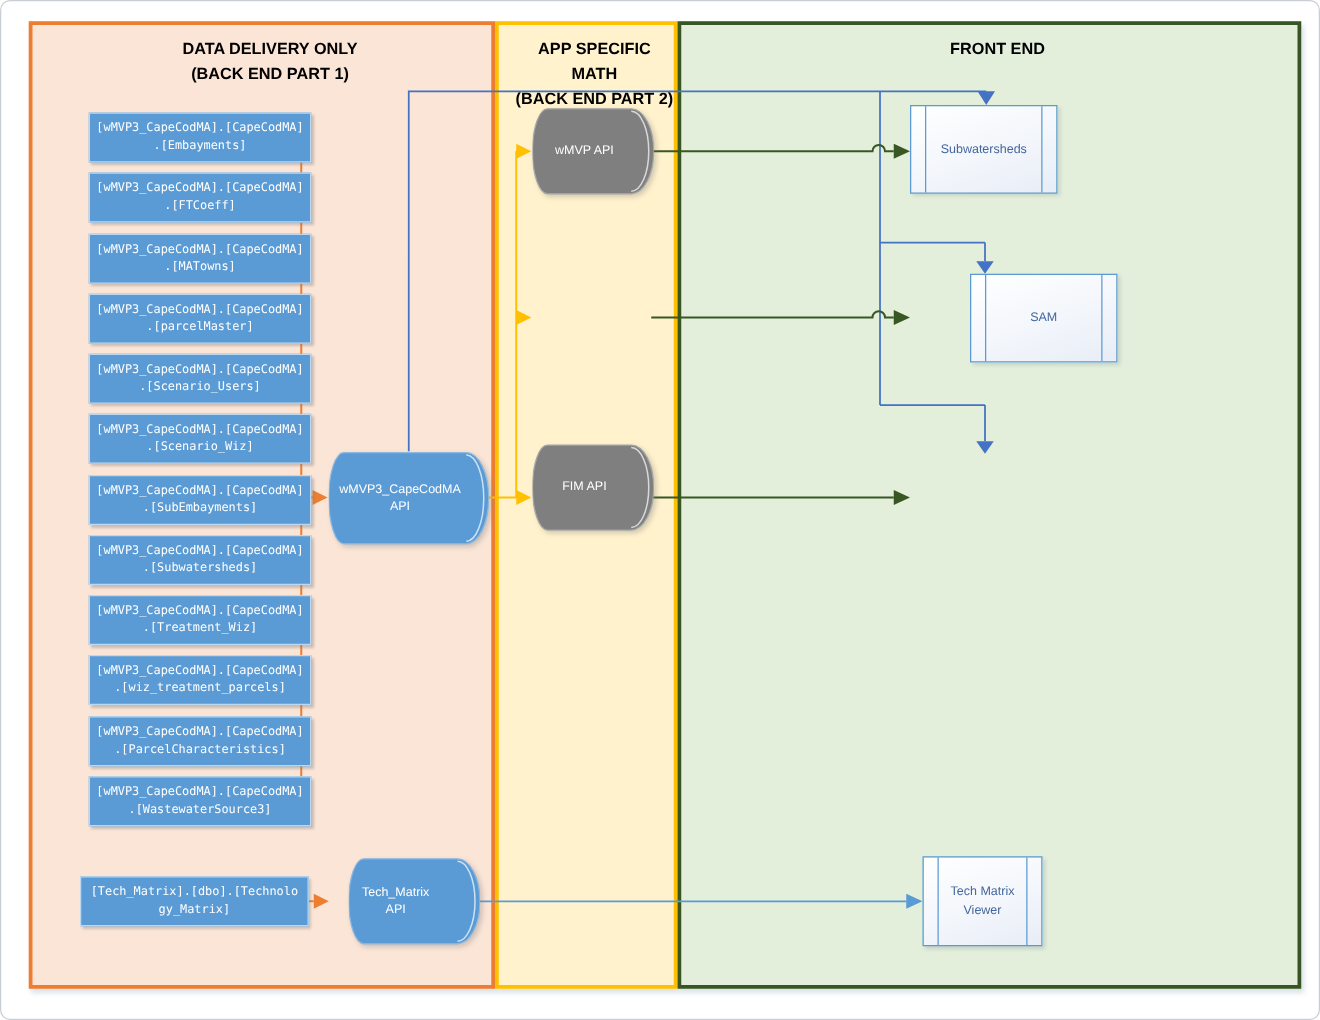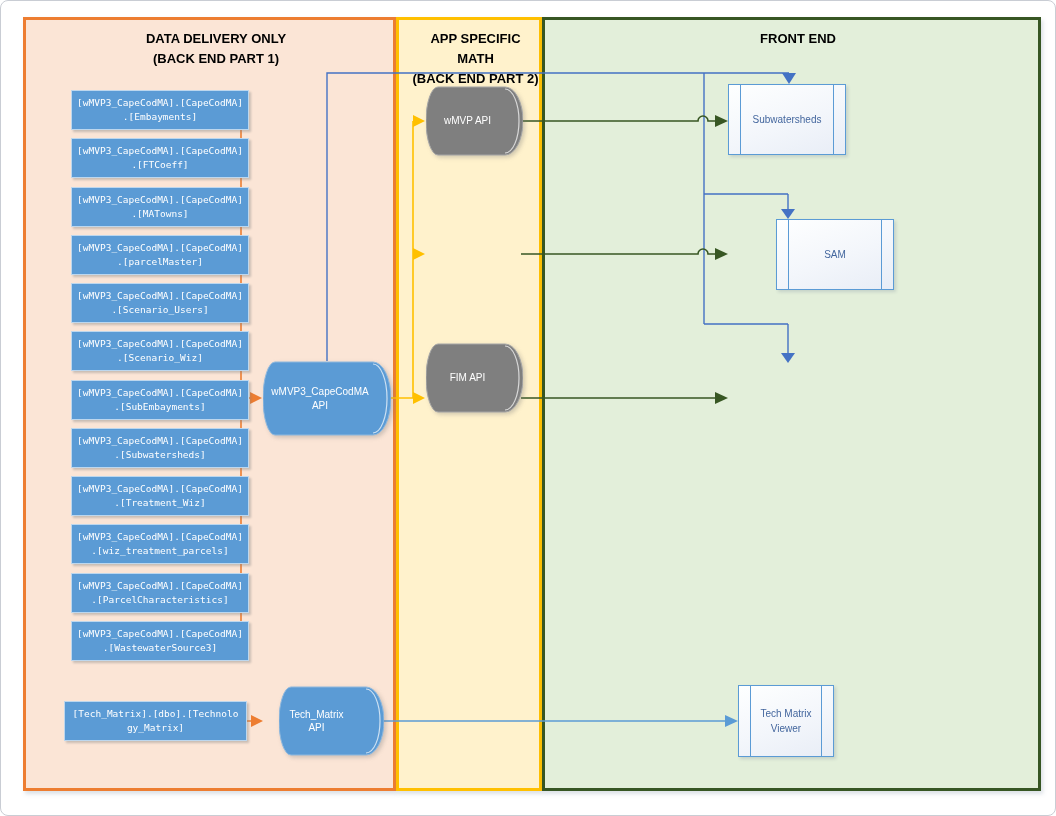--- a/index.html
+++ b/index.html
@@ -168,21 +168,21 @@
       </svg><div class="cyl-label">
         <div>Tech_Matrix</div>
         <div>API</div>
       </div></div>
     <div class="cyl" style="left: 425px; top: 85px; width: 97px; height: 70px;"><svg width="97" height="70" viewBox="0 0 97 70">
         <path d="M12,1 H79 A18,34 0 0 1 79,69 H12 A12,34 0 0 1 12,1 Z" fill="#7F7F7F" stroke="#A6A6A6" stroke-width="1"></path>
         <path d="M79,3 A14,32 0 0 1 79,67" fill="none" stroke="rgba(255,255,255,0.7)" stroke-width="1.2"></path>
       </svg><div class="cyl-label">
         <div>wMVP API</div>
       </div></div>
-    <div class="cyl" style="left: 425px; top: 342px; width: 97px; height: 70px;"><svg width="97" height="70" viewBox="0 0 97 70">
+    <div class="cyl" style="left: 425px; top: 354px; width: 97px; height: 70px;"><svg width="97" height="70" viewBox="0 0 97 70">
         <path d="M12,1 H79 A18,34 0 0 1 79,69 H12 A12,34 0 0 1 12,1 Z" fill="#7F7F7F" stroke="#A6A6A6" stroke-width="1"></path>
         <path d="M79,3 A14,32 0 0 1 79,67" fill="none" stroke="rgba(255,255,255,0.7)" stroke-width="1.2"></path>
       </svg><div class="cyl-label">
         <div>FIM API</div>
       </div></div>
     <div class="fe-box" style="left: 727px; top: 83px; width: 118px; height: 71px;">
       <div class="fe-label">Subwatersheds</div>
     </div>
     <div class="fe-box" style="left: 727px; top: 218px; width: 118px; height: 71px; margin-left: 48px;">
       <div class="fe-label">SAM</div>

